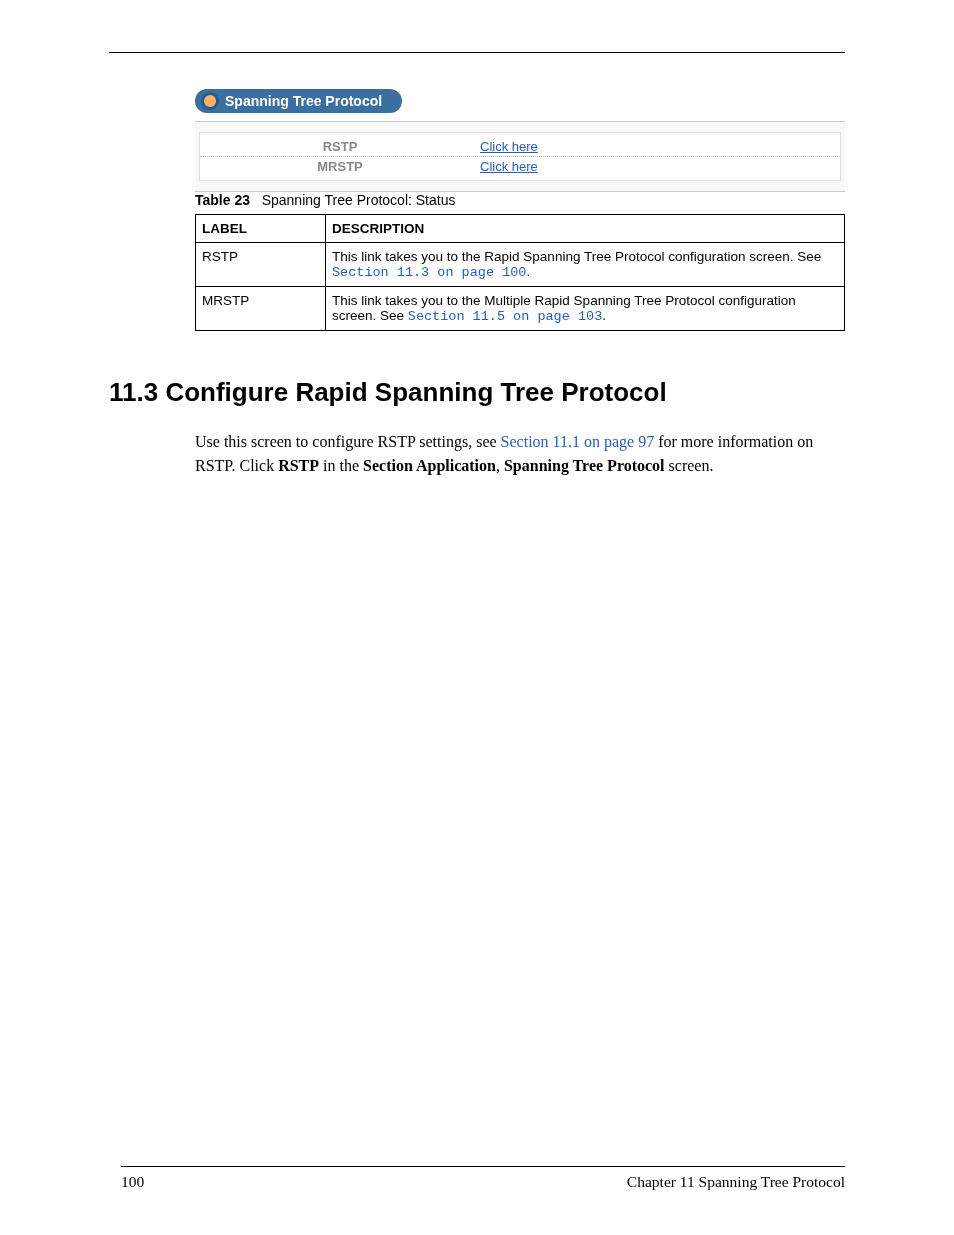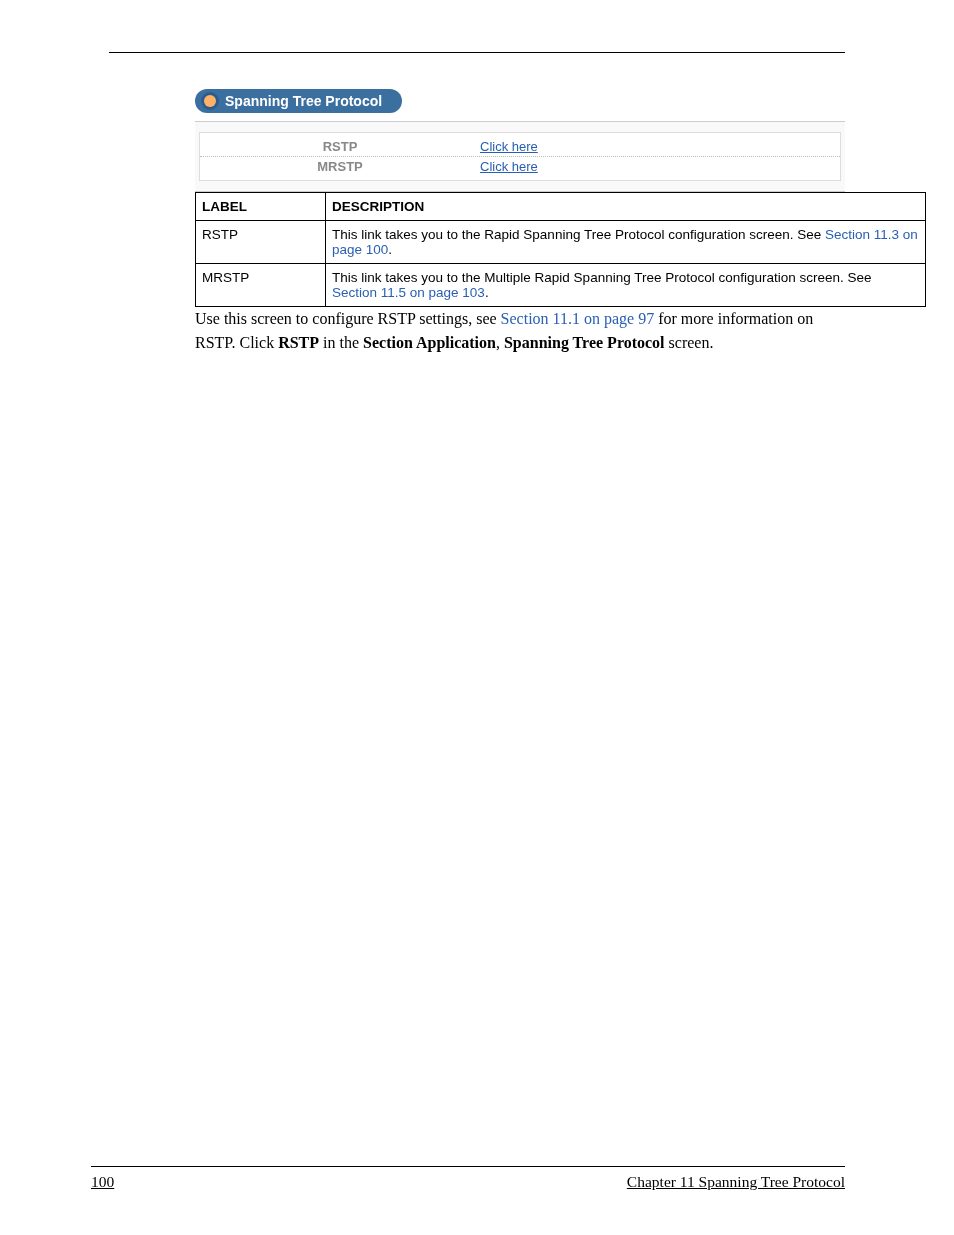--- a/index.html
+++ b/index.html
@@ -107,47 +107,46 @@
     .table-caption {
       font-family: Arial, Helvetica, sans-serif;
       font-size: 14px;
       margin-left: 86px;
       margin-bottom: 6px;
     }
     .table-caption b { font-weight: bold; }
     .desc-table {
       margin-left: 86px;
       border-collapse: collapse;
-      width: 731px;
+      width: 650px;
       font-family: Arial, Helvetica, sans-serif;
       font-size: 13.5px;
     }
     .desc-table th, .desc-table td {
       border: 1.5px solid #000;
       padding: 6px 6px;
       vertical-align: top;
       text-align: left;
     }
     .desc-table th {
       font-weight: bold;
     }
-    .desc-table .link { color: #285fb3; }
+    .desc-table .link { color: #285fb3; font-family: Liberation Mono, monospace; }
     .section-heading {
       font-family: Arial, Helvetica, sans-serif;
       font-weight: bold;
       font-size: 26px;
       margin-top: 46px;
       margin-bottom: 22px;
     }
     .footer {
       position: absolute;
       bottom: 44px;
-      left: 91px;
+      left: 121px;
       right: 109px;
-      text-decoration: underline;
     }
     .footer-rule {
       border: none;
       border-top: 1px solid #000;
       margin-bottom: 6px;
     }
     .footer-row {
       display: flex;
       justify-content: space-between;
       font-family: "Times New Roman", serif;
@@ -179,20 +178,23 @@
         </div>
         <div class="panel-row">
           <div class="panel-row-label">MRSTP</div>
           <div class="panel-row-link">Click here</div>
         </div>
       </div>
     </div>
   </div>
 
 
+  <div class="table-caption">
+    <b>Table 23</b>&nbsp;&nbsp;&nbsp;<span>Spanning Tree Protocol: Status</span>
+  </div>
 
   <table class="desc-table">
     <thead>
       <tr>
         <th style="width:130px">LABEL</th>
         <th>DESCRIPTION</th>
       </tr>
     </thead>
     <tbody>
       <tr>
@@ -203,20 +205,21 @@
       </tr>
       <tr>
         <td>MRSTP</td>
         <td>
           <span>This link takes you to the Multiple Rapid Spanning Tree Protocol configuration screen. See </span><span class="link">Section 11.5 on page 103</span><span>.</span>
         </td>
       </tr>
     </tbody>
   </table>
 
+  <h2 class="section-heading">11.3  Configure Rapid Spanning Tree Protocol</h2>
 
   <div class="body-text" style="margin-top:0">
     <span>Use this screen to configure RSTP settings, see </span><span class="link">Section 11.1 on page 97</span><span> for more information on RSTP. Click </span><b>RSTP</b><span> in the </span><b>Section Application</b><span>, </span><b>Spanning Tree Protocol</b><span> screen.</span>
   </div>
 
 </div>
 
 <div class="footer">
   <hr class="footer-rule">
   <div class="footer-row">

